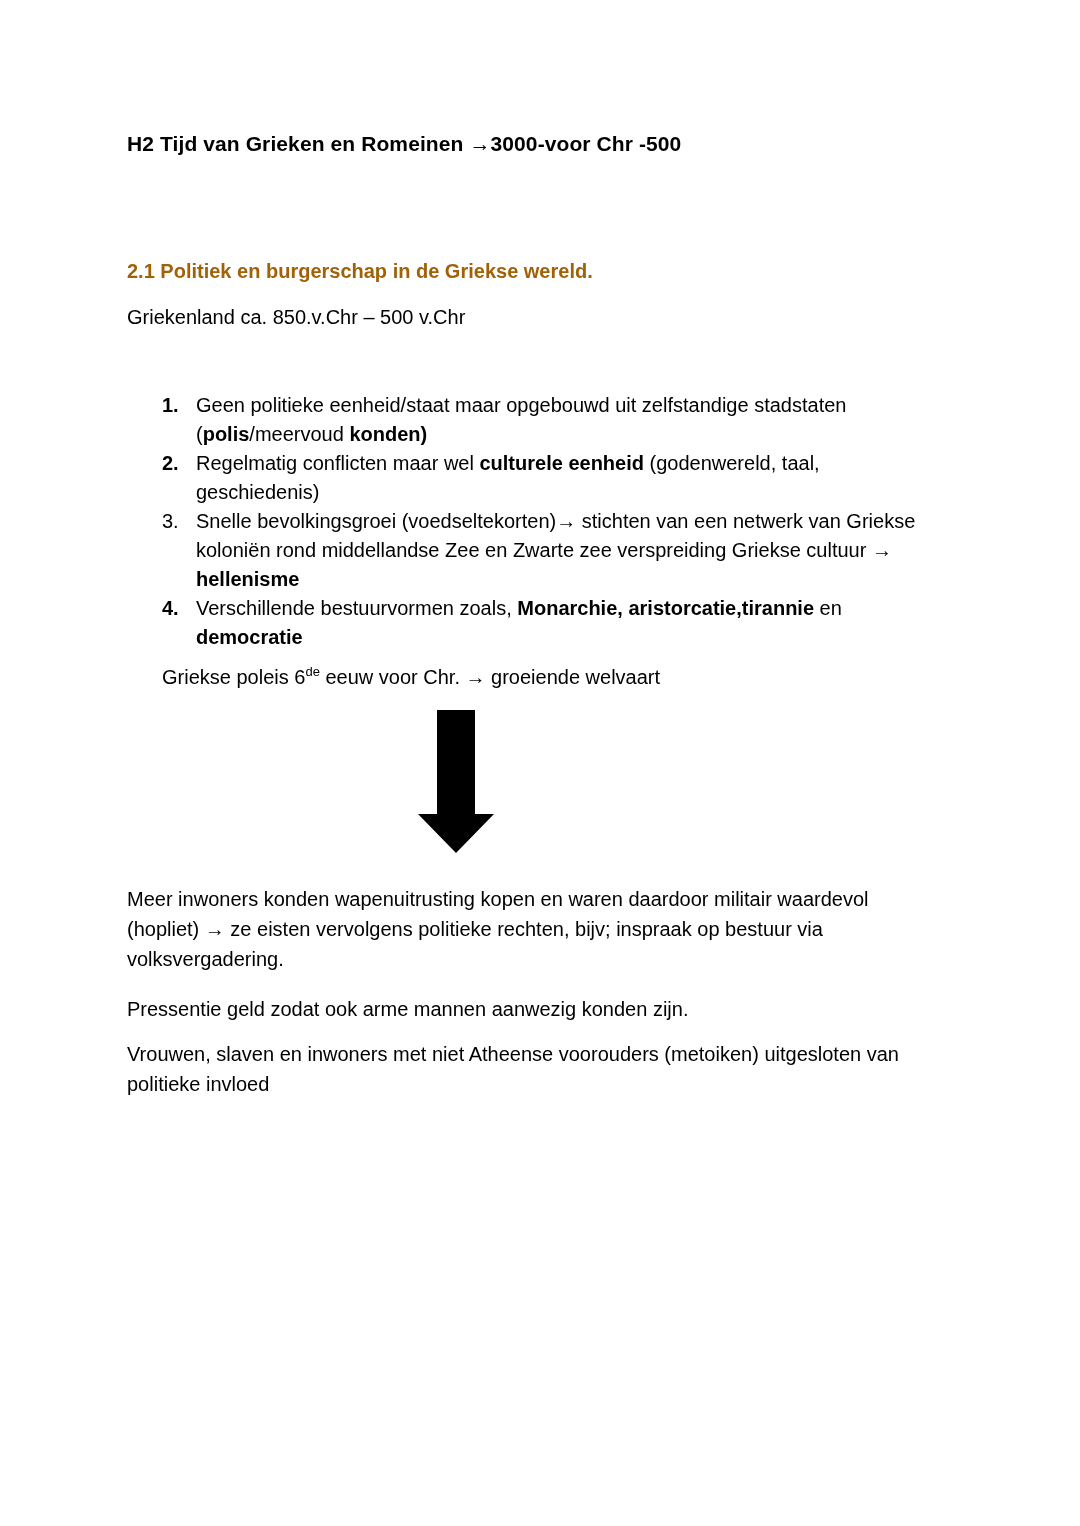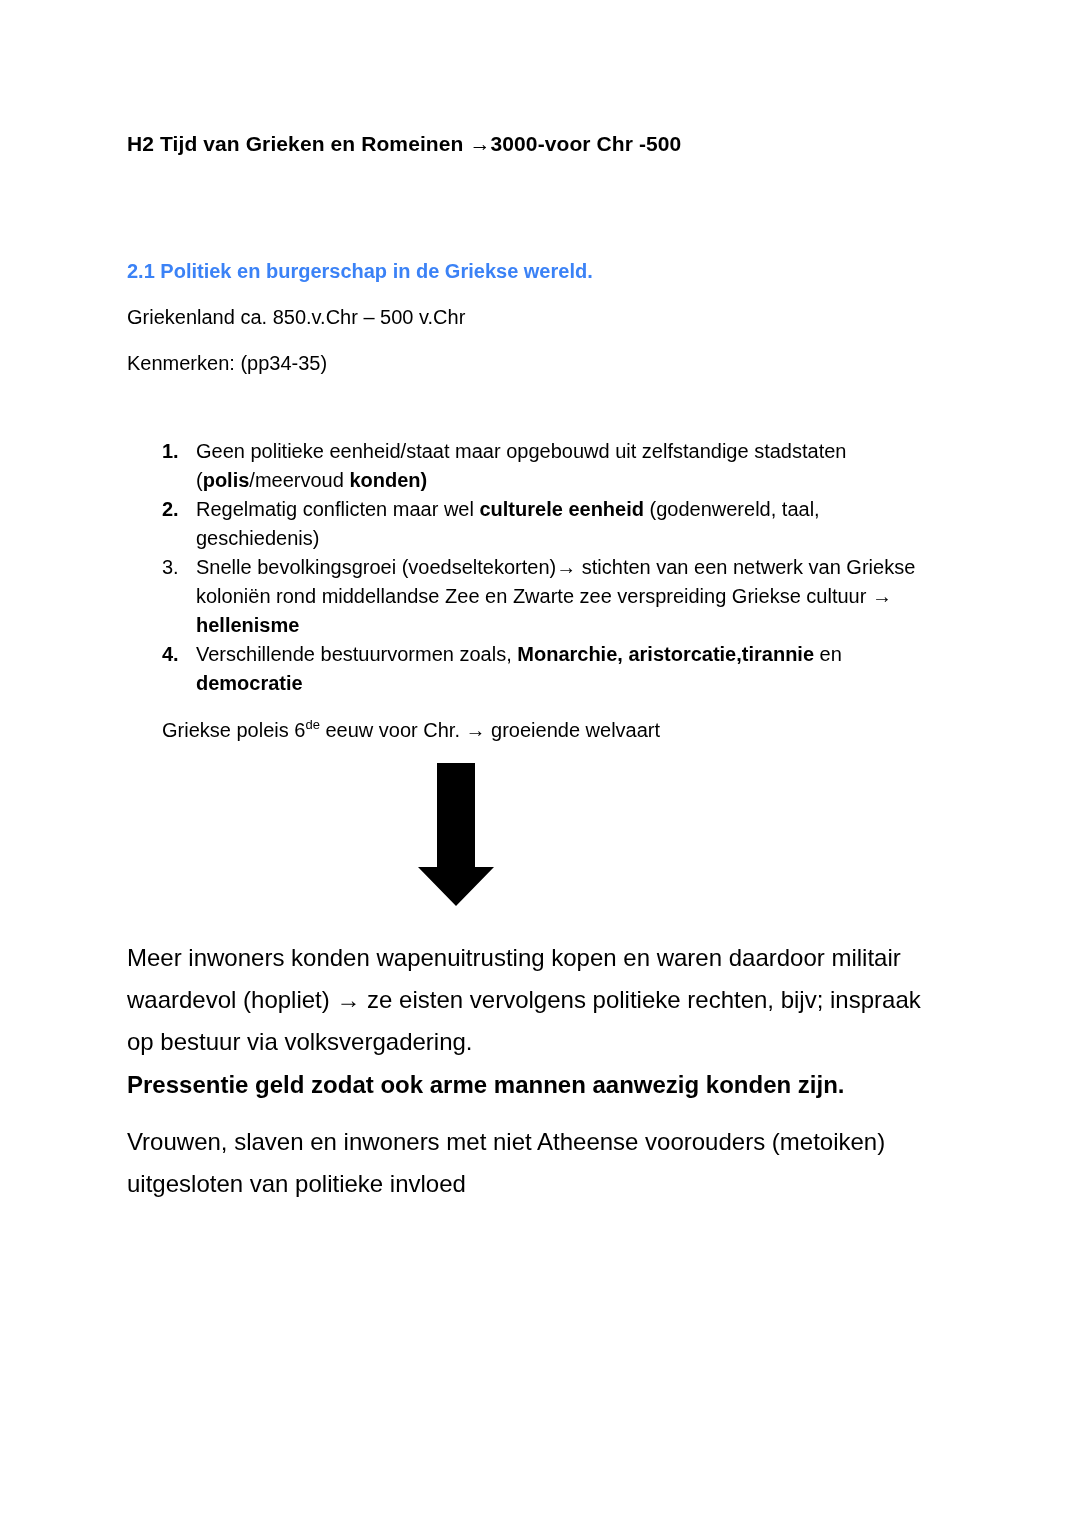--- a/index.html
+++ b/index.html
@@ -24,77 +24,76 @@
     font-size: 21px;
     font-weight: 700;
     line-height: 24px;
     letter-spacing: 0.1px;
   }
   .h-red {
     margin-top: 104px;
     font-size: 20px;
     font-weight: 700;
     line-height: 23px;
-    color: #3b82f6;
+    color: #a16207;
   }
   .h-sub {
     margin-top: 23px;
     font-size: 20px;
     font-weight: 400;
     line-height: 23px;
   }
   .list {
     margin-top: 62px;
     padding-left: 35px;
     font-size: 20px;
     line-height: 29px;
   }
   .list-item { display: flex; align-items: flex-start; }
   .list-num { flex: 0 0 34px; }
   .list-num.bold { font-weight: 700; }
   .itext { flex: 1 1 auto; }
   .poleis-line {
-    margin-top: 18px;
+    margin-top: 11px;
     margin-left: 35px;
     font-size: 20px;
     line-height: 29px;
   }
   sup { font-size: 13px; line-height: 0; vertical-align: super; }
   .arrow-wrap {
     margin-top: 18px;
     margin-left: 291px;
     width: 76px;
     height: 143px;
   }
   .arrow-wrap svg { display: block; }
   .para {
-    font-size: 24px;
-    line-height: 42px;
+    font-size: 20px;
+    line-height: 30px;
   }
   .p-hopliet    { margin-top: 31px; }
   .p-na509      { margin-top: 55px; }
   .p-kenmerken  { margin-top: 15px; padding-left: 200px; }
   .p-mannen     { margin-top: 12px; }
-  .p-pressentie { margin-top: 1px; font-weight: bold; }
+  .p-pressentie { margin-top: 20px; }
   .p-vrouwen    { margin-top: 15px; }
   .seg-b { font-weight: 700; }
 </style>
 </head>
 <body>
 
 <div class="page">
   <div class="content">
 
     <div class="doc-title">H2 Tijd van Grieken en Romeinen →3000-voor Chr -500</div>
 
     <div class="h-red">2.1 Politiek en burgerschap in de Griekse wereld.</div>
 
     <div class="h-sub">Griekenland ca. 850.v.Chr – 500 v.Chr</div>
 
-    <div class="h-sub">Kenmerken: (pp34-35)</div>
 
     <div class="list">
       <div class="list-item">
         <span class="list-num bold">1.</span>
         <span class="itext"><span>Geen politieke eenheid/staat maar opgebouwd uit zelfstandige stadstaten (</span><span class="seg-b">polis</span><span>/meervoud </span><span class="seg-b">konden)</span></span>
       </div>
       <div class="list-item">
         <span class="list-num bold">2.</span>
         <span class="itext"><span>Regelmatig conflicten maar wel </span><span class="seg-b">culturele eenheid</span><span>&nbsp;(godenwereld, taal, geschiedenis)</span></span>
       </div>

